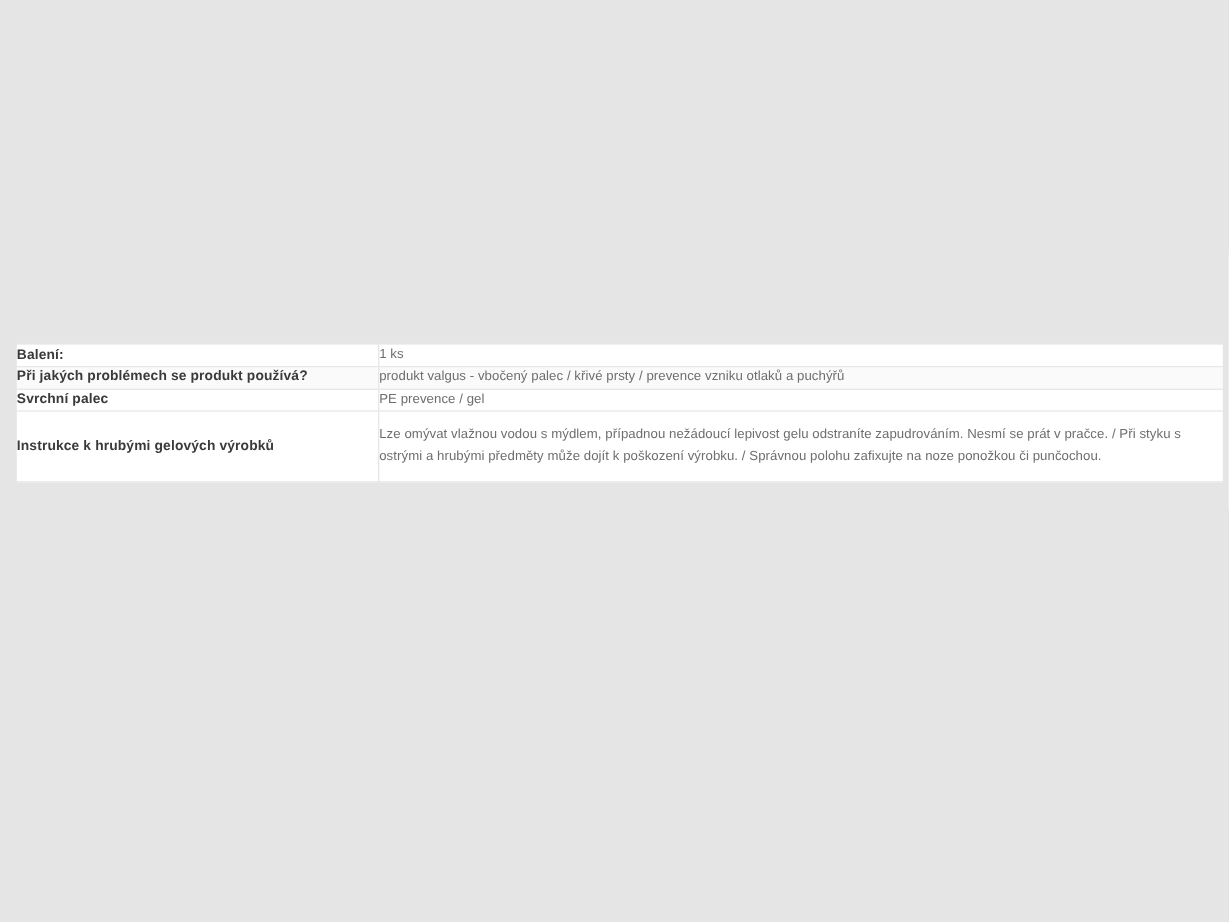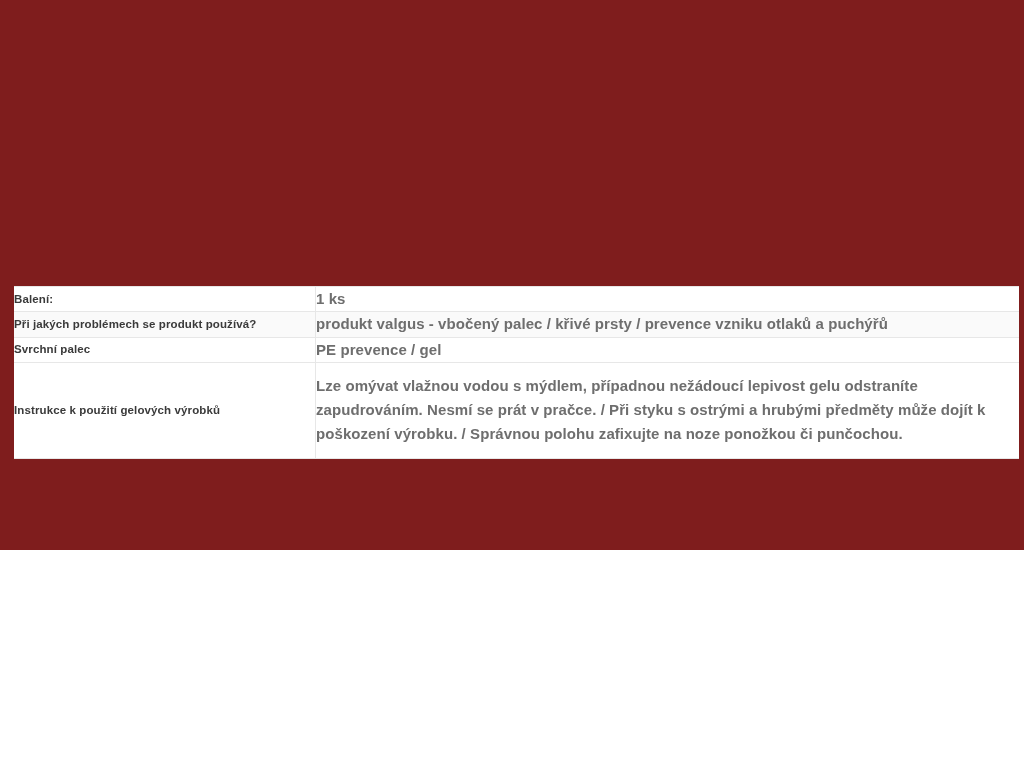--- a/index.html
+++ b/index.html
@@ -10,22 +10,22 @@
   body {
     width: 1024px;
     height: 768px;
     font-family: "Liberation Sans", sans-serif;
     -webkit-font-smoothing: antialiased;
   }
 
   .page {
     position: relative;
     width: 1024px;
-    height: 550px;
-    background: #7f1d1d;
+    height: 768px;
+    background: #e5e5e5;
     overflow: hidden;
   }
 
   
   .spec-table-wrap {
     position: absolute;
     left: 14px;
     top: 286px;
     width: 1005px;
   }
@@ -61,22 +61,22 @@
     padding: 9px 16px 9px 14px;
     font-size: 11.5px;
     font-weight: bold;
     color: #3a3a3a;
     letter-spacing: 0.01em;
     line-height: 1.45;
   }
 
   td.spec-value {
     padding: 9px 16px 9px 16px;
-    font-size: 15px;
-    font-weight: bold;
+    font-size: 11px;
+    font-weight: normal;
     color: #6e6e6e;
     line-height: 1.62;
     letter-spacing: 0.005em;
   }
 
   .row-tall td.spec-label,
   .row-tall td.spec-value {
     padding-top: 11px;
     padding-bottom: 11px;
   }
@@ -100,21 +100,21 @@
           <td class="spec-value">produkt valgus - vbočený palec / křivé prsty / prevence vzniku otlaků a puchýřů</td>
         </tr>
 
         <tr>
           <td class="spec-label">Svrchní palec</td>
           <td class="spec-value">PE prevence / gel</td>
         </tr>
 
 
         <tr class="row-tall">
-          <td class="spec-label">Instrukce k použití gelových výrobků</td>
+          <td class="spec-label">Instrukce k hrubými gelových výrobků</td>
           <td class="spec-value">Lze omývat vlažnou vodou s mýdlem, případnou nežádoucí lepivost gelu odstraníte zapudrováním. Nesmí se prát v pračce. / Při styku s ostrými a hrubými předměty může dojít k poškození výrobku. / Správnou polohu zafixujte na noze ponožkou či punčochou.</td>
         </tr>
 
       </tbody>
     </table>
   </div>
 
 </div>
 
 </body></html>

